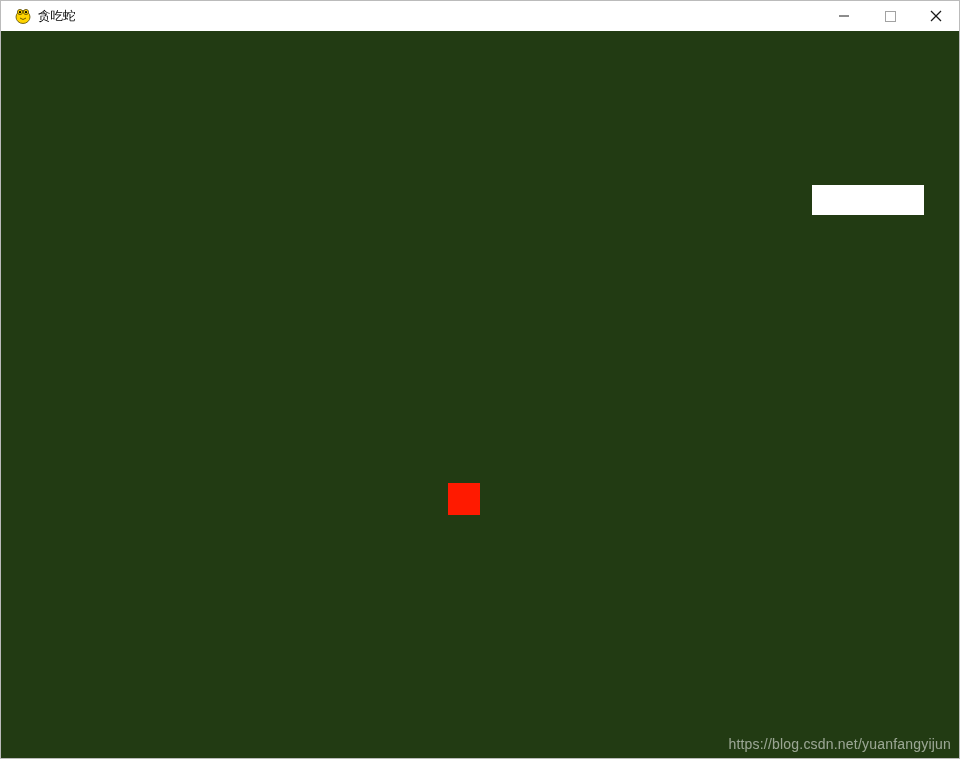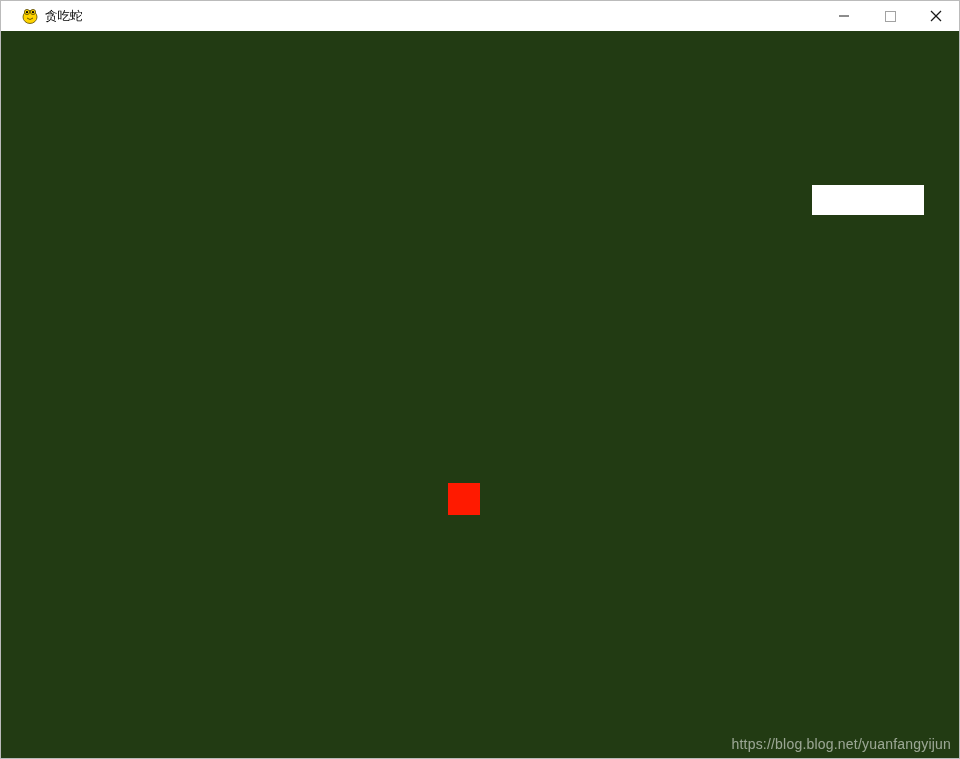--- a/index.html
+++ b/index.html
@@ -16,21 +16,21 @@
       border: 1px solid #bbb;
       display: flex;
       flex-direction: column;
       background: #fff;
     }
     .titlebar {
       height: 30px;
       background: #fff;
       display: flex;
       align-items: center;
-      padding-left: 20px;
+      padding-left: 13px;
       flex-shrink: 0;
     }
     .app-icon {
       width: 18px;
       height: 18px;
       margin-right: 6px;
       display: inline-flex;
       align-items: center;
       justify-content: center;
     }
@@ -106,15 +106,15 @@
       <svg viewBox="0 0 12 12">
         <line x1="1" y1="1" x2="11" y2="11" stroke="currentColor" stroke-width="1.2"></line>
         <line x1="11" y1="1" x2="1" y2="11" stroke="currentColor" stroke-width="1.2"></line>
       </svg>
     </span>
   </div>
 
   <div class="game-area">
     <div class="snake" style="left:811px;top:154px;width:112px;height:30px;background:#ffffff;"></div>
     <div class="food" style="left:447px;top:452px;width:32px;height:32px;background:#ff1a00;"></div>
-    <div class="watermark">https://blog.blog.net/yuanfangyijun</div>
+    <div class="watermark">https://blog.csdn.net/yuanfangyijun</div>
   </div>
 </div>
 
 </body></html>

